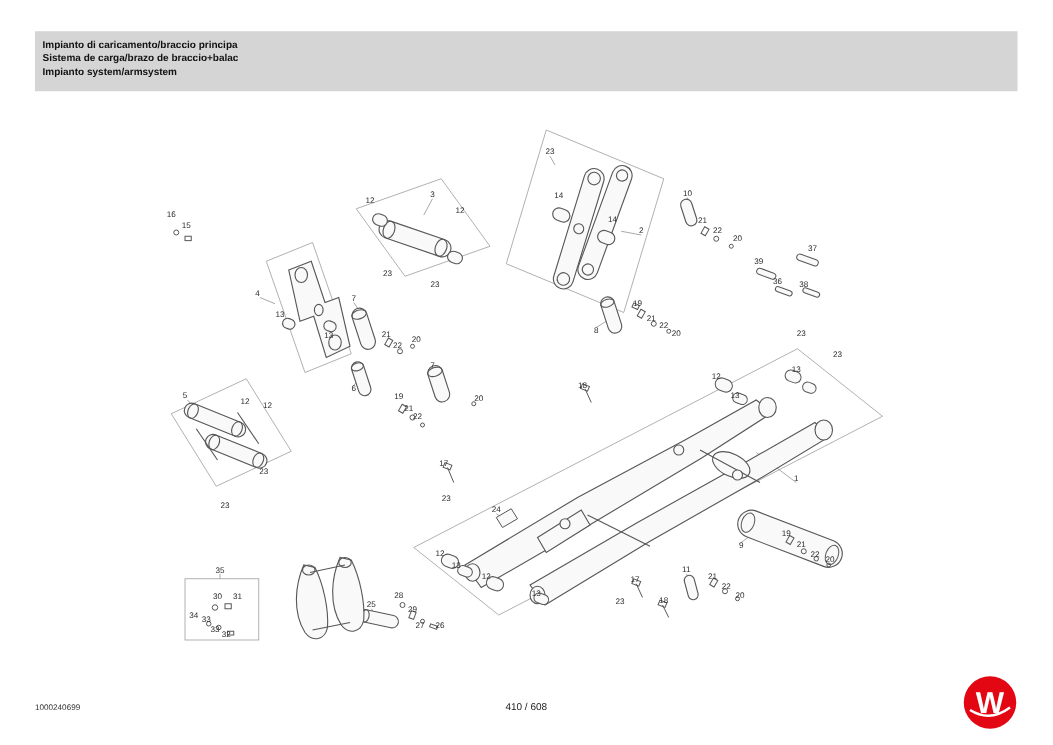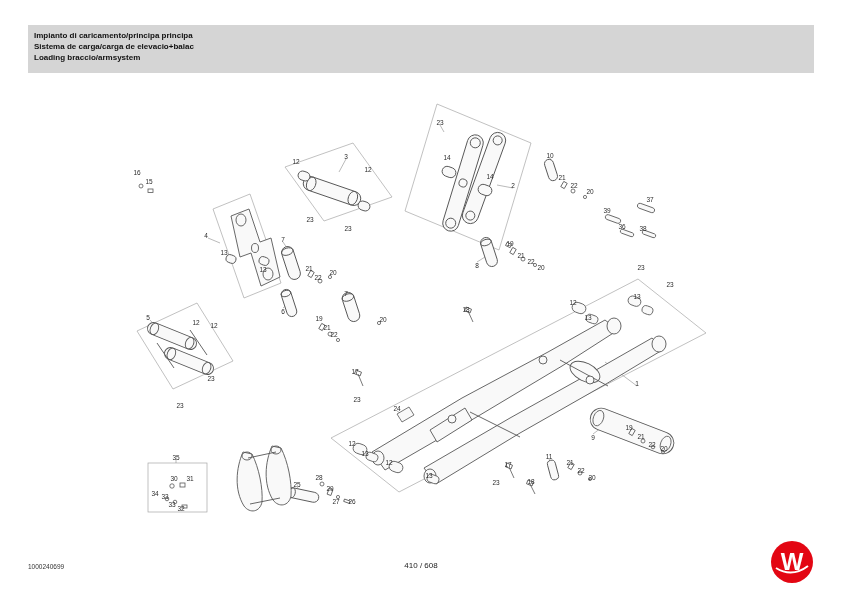--- a/index.html
+++ b/index.html
@@ -24,23 +24,23 @@
   .footer-page  { position:absolute; left:0; top:561px; width:842px; text-align:center; font-size:8px; color:#222; z-index:4; }
   .brand { position:absolute; right:28px; top:540px; display:flex; align-items:center; gap:12px; z-index:4; }
   .brand-name { font-size:21px; font-weight:bold; color:#000; letter-spacing:0.2px; }
 </style>
 </head>
 <body>
 
 <div class="page">
 
   <header class="title-bar">
-    <div>Impianto di caricamento/principa principa</div>
-    <div>Sistema de carga/carga de elevacio+balac</div>
-    <div>Loading braccio/armsystem</div>
+    <div>Impianto di caricamento/braccio principa</div>
+    <div>Sistema de carga/brazo de braccio+balac</div>
+    <div>Impianto system/armsystem</div>
   </header>
 
   <svg class="diagram-svg" viewBox="0 0 842 596">
 
     <g fill="none" stroke="#a6a6a6" stroke-width="0.7">
       <polygon points="285,167 353,143 392,197 324,221"></polygon>
       <polygon points="405,211 437,104 531,143 499,250"></polygon>
       <polygon points="213,209 250,194 281,283 244,298"></polygon>
       <polygon points="137,331 197,303 233,361 173,389"></polygon>
       <polygon points="331,438 638,279 706,333 399,492"></polygon>

